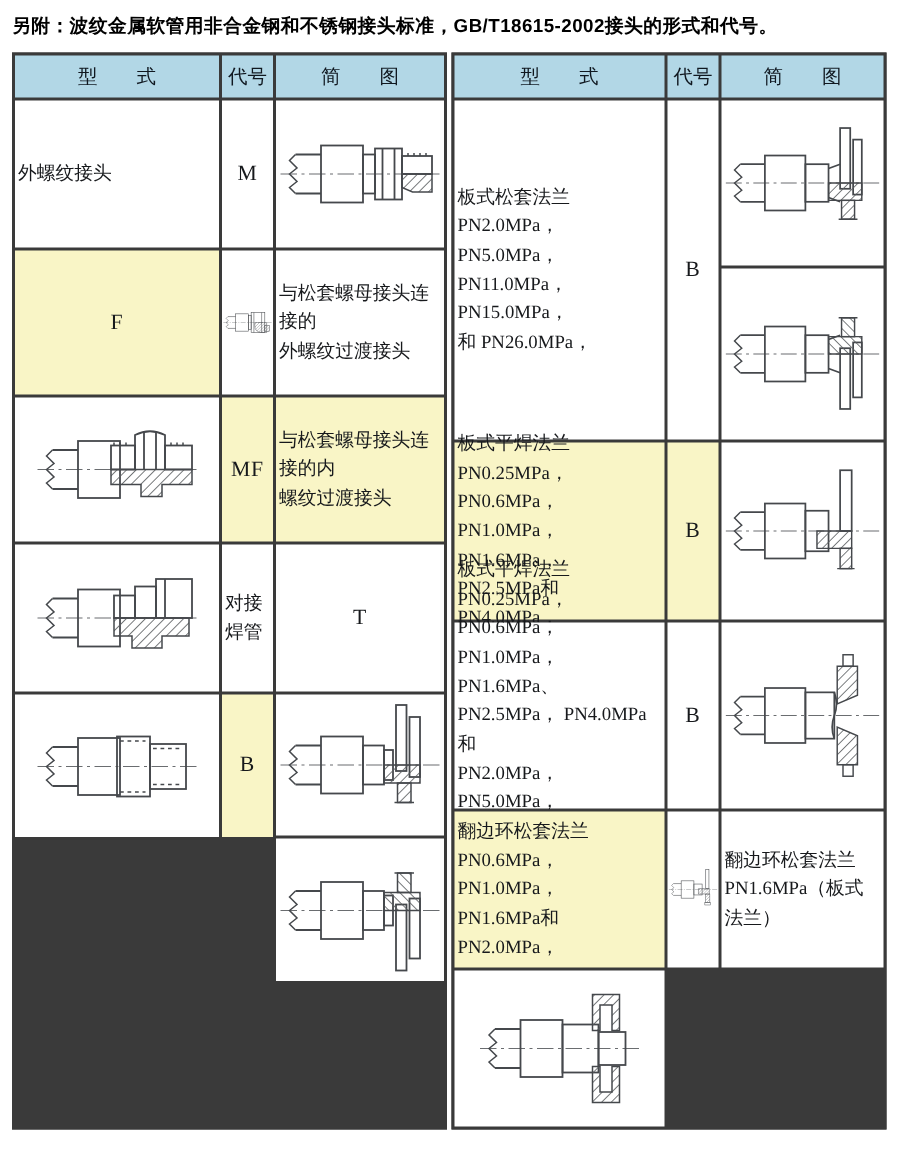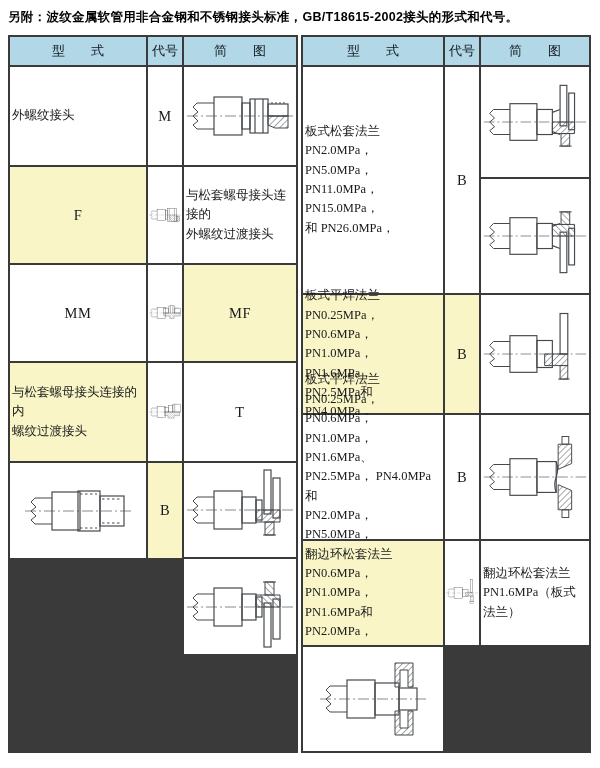--- a/index.html
+++ b/index.html
@@ -114,21 +114,20 @@
             <rect class="ln" x="58" y="31" width="6" height="30"></rect>
            <rect class="ln" x="64" y="24" width="30" height="44"></rect>
            <line class="ln" x1="70" y1="24" x2="70" y2="68"></line>
            <line class="ln" x1="87" y1="24" x2="87" y2="68"></line>
            <path fill="url(#h1)" stroke="#45484c" stroke-width="1" d="M72 46 h26 v22 h-11 q-15 -1 -15 -15 z"></path>
            <rect fill="url(#h1)" stroke="#45484c" stroke-width="1" x="94" y="52" width="10" height="14"></rect>
           </svg>
         </div>
         <div class="cell ty">与松套螺母接头连接的
 外螺纹过渡接头</div>
-        <div class="cell cd">MM</div>
         <div class="cell dg">
           <svg width="112" height="92" viewBox="0 0 112 92">
             <defs>
               <pattern id="h2" width="4.5" height="4.5" patternUnits="userSpaceOnUse" patternTransform="rotate(45)">
                 <line x1="0" y1="0" x2="0" y2="4.5" stroke="#5a5d60" stroke-width="1.1"></line>
               </pattern>
             </defs>
             <line class="cl" x1="3" y1="46" x2="109" y2="46"></line>
             <path class="ln" d="M30 33 H13 M30 59 H13"></path>
             <path class="lt" d="M13 33 l-4 4 5 5 -5 4 5 5 -5 4 4 4"></path>
@@ -156,20 +155,21 @@
             <path class="ln" d="M30 33 H13 M30 59 H13"></path>
             <path class="lt" d="M13 33 l-4 4 5 5 -5 4 5 5 -5 4 4 4"></path>
             <rect class="ln" x="30" y="27" width="28" height="38"></rect>
             <rect class="ln" x="54" y="31" width="14" height="15"></rect>
            <rect class="ln" x="68" y="25" width="14" height="21"></rect>
            <rect class="ln" x="82" y="20" width="24" height="26"></rect>
            <line class="ln" x1="88" y1="20" x2="88" y2="46"></line>
            <path fill="url(#h3)" stroke="#45484c" stroke-width="1" d="M54 46 H104 V58 H86 V66 H66 V58 H54 Z"></path>
           </svg>
         </div>
+        <div class="cell ty">对接焊管</div>
         <div class="cell cd">T</div>
         <div class="cell dg">
           <svg width="112" height="92" viewBox="0 0 112 92">
             <defs>
               <pattern id="h4" width="4.5" height="4.5" patternUnits="userSpaceOnUse" patternTransform="rotate(45)">
                 <line x1="0" y1="0" x2="0" y2="4.5" stroke="#5a5d60" stroke-width="1.1"></line>
               </pattern>
             </defs>
             <line class="cl" x1="3" y1="46" x2="109" y2="46"></line>
             <path class="ln" d="M30 33 H13 M30 59 H13"></path>

